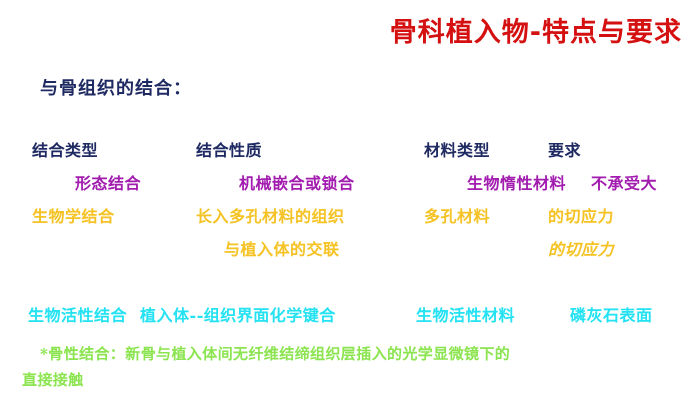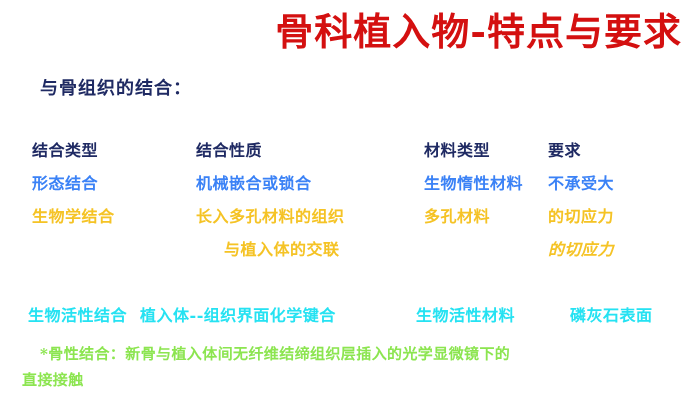--- a/index.html
+++ b/index.html
@@ -25,21 +25,21 @@
 
   
   .slide-title {
     position: absolute;
     left: 0;
     right: 18px;
     top: 14px;
     text-align: right;
     font-family: "DejaVu Serif", "Liberation Serif", serif;
     font-weight: bold;
-    font-size: 38px;
+    font-size: 27px;
     line-height: 36px;
     letter-spacing: 1px;
     color: #D41010;
     white-space: nowrap;
   }
 
   
   .sub-heading {
     position: absolute;
     left: 40px;
@@ -88,21 +88,21 @@
   .c4b { left: 548px; font-style: italic; }
 
   
   .r3c1 { left: 28px; }
   .r3c2 { left: 140px; }
   .r3c3 { left: 416px; }
   .r3c4 { left: 570px; }
 
   
   .col-header  { color: #1F2A63; }
-  .col-blue    { color: #3b82f6; }
+  .col-blue    { color: #a21caf; margin-left: 43px; }
   .col-yellow  { color: #F5C325; }
   .col-cyan    { color: #25E2F2; }
 
   
   .footnote {
     position: absolute;
     left: 40px;
     top: 341px;
     width: 650px;
     font-family: "DejaVu Serif", "Liberation Serif", serif;

